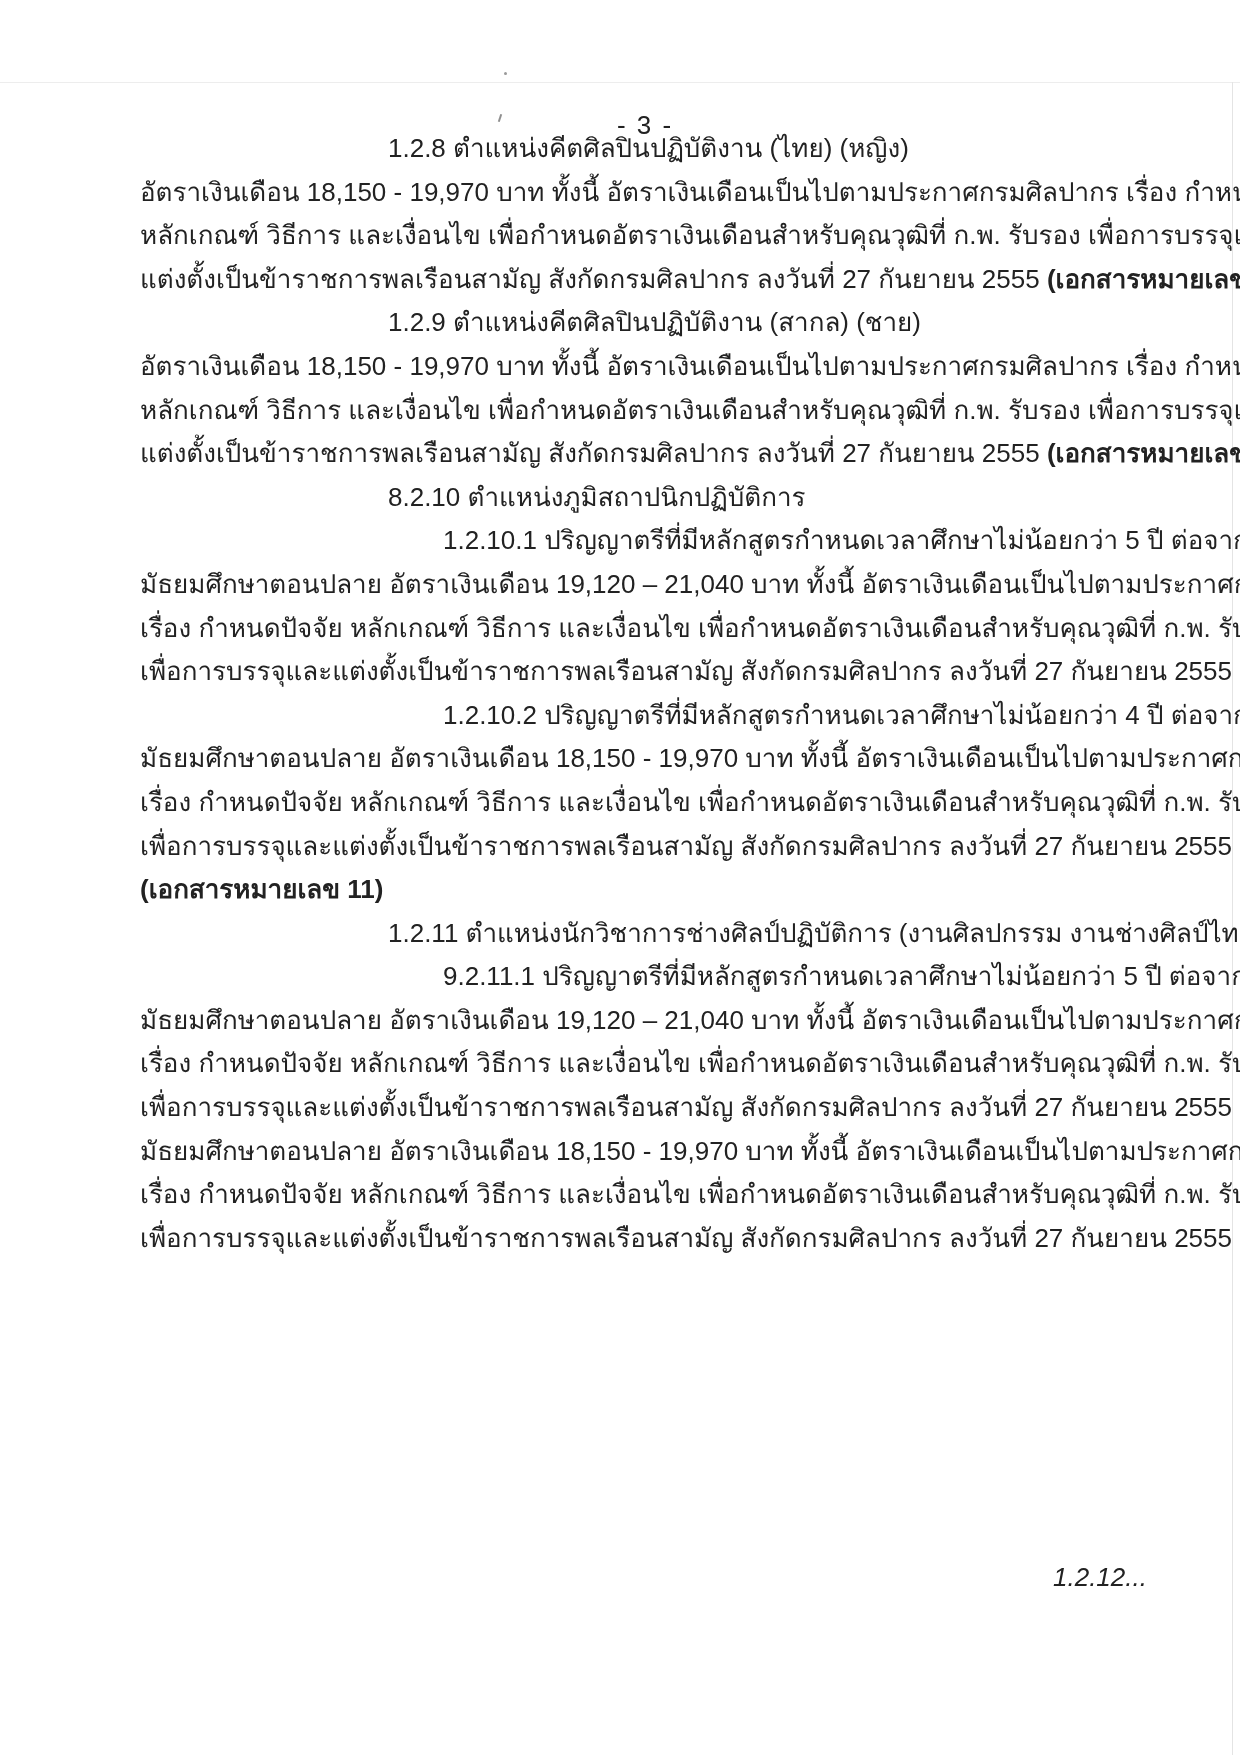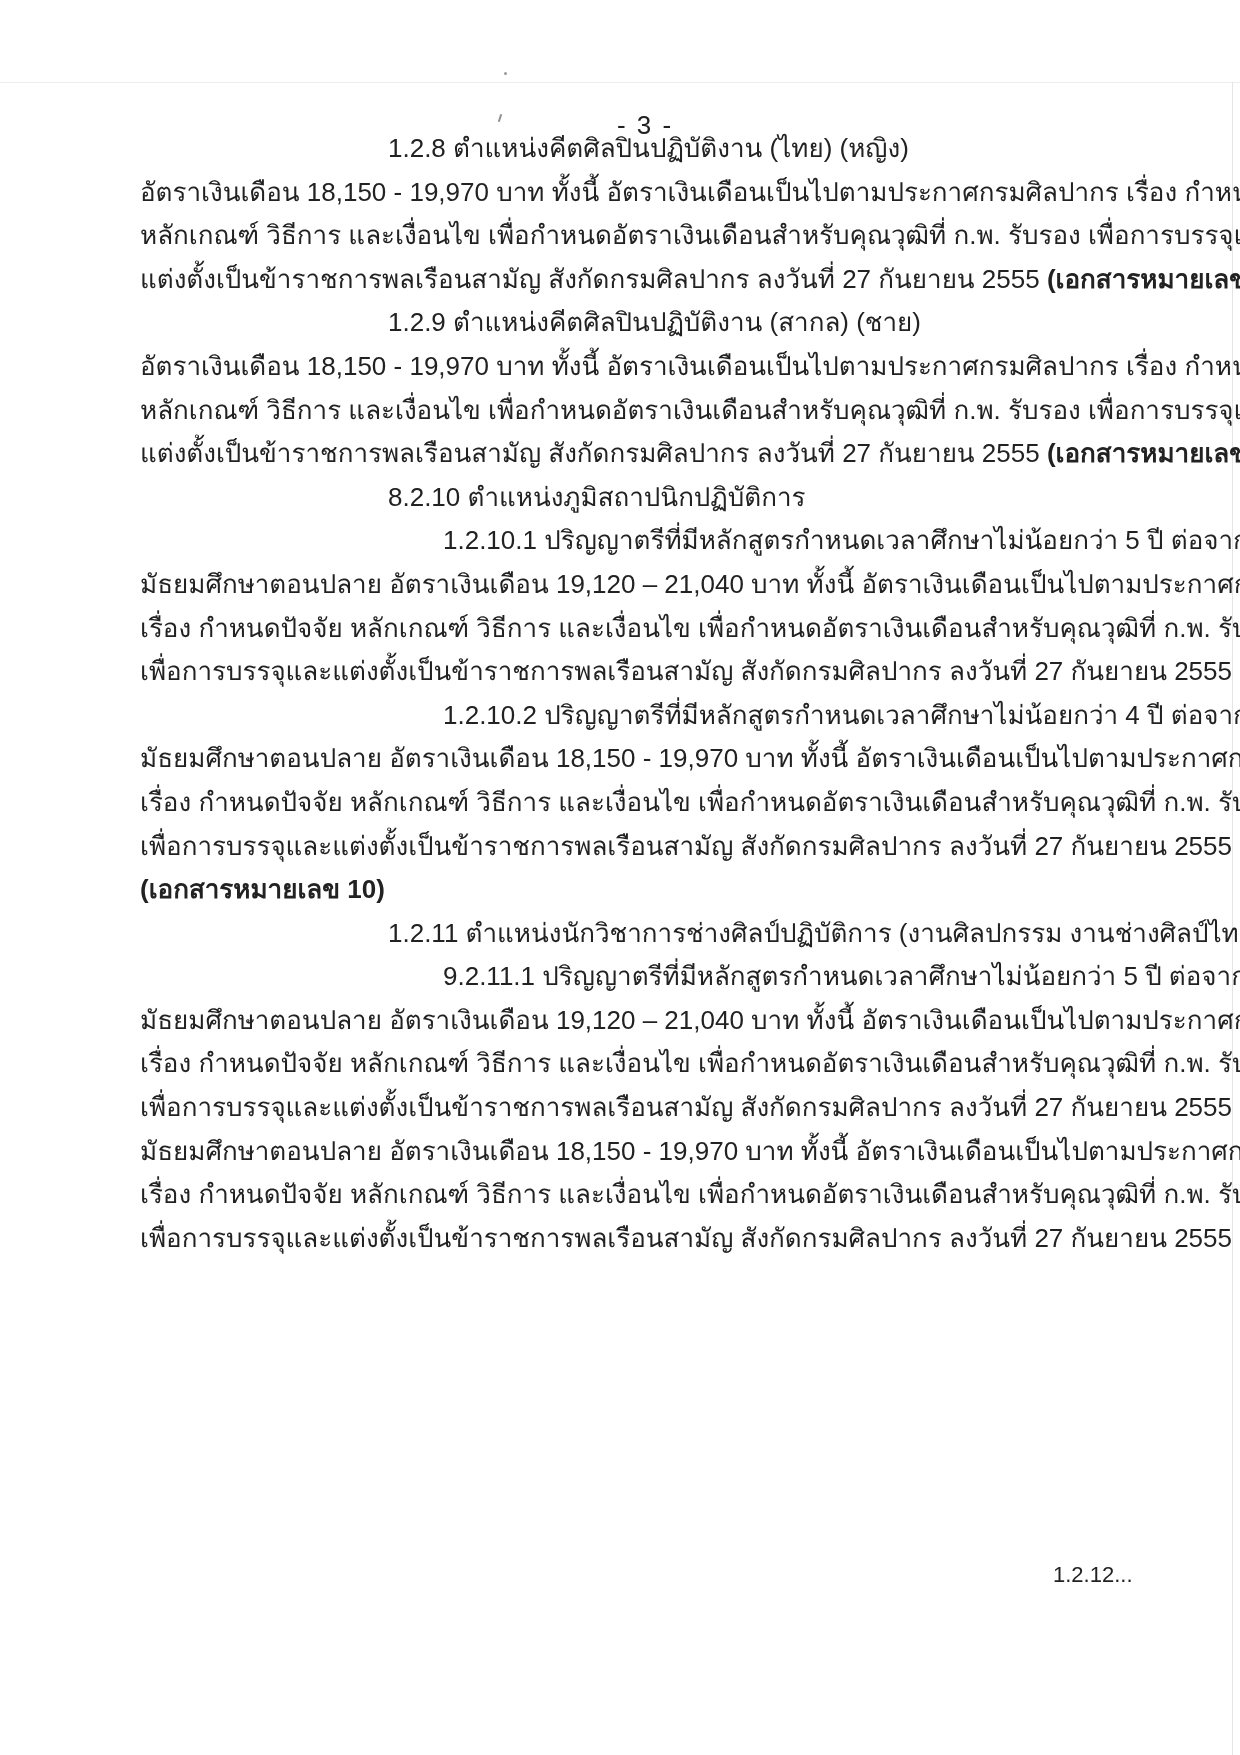--- a/index.html
+++ b/index.html
@@ -35,21 +35,22 @@
     font-size: 26px;
     white-space: nowrap;
   }
   .indent1 { padding-left: 248px; }
   .indent2 { padding-left: 303px; }
   .b { font-weight: bold; }
   .continuation {
     position: absolute;
     left: 1053px;
     top: 1562px;
-    font-size: 22px;
+    font-size: 26px;
+    font-style: italic;
   }
   
   .scan-hline {
     position: absolute;
     left: 0; top: 82px;
     width: 1240px; height: 1px;
     background: #ededed;
   }
   .scan-vline {
     position: absolute;
@@ -95,21 +96,21 @@
     <div class="line"><span>แต่งตั้งเป็นข้าราชการพลเรือนสามัญ สังกัดกรมศิลปากร ลงวันที่ 27 กันยายน 2555 </span><span class="b">(เอกสารหมายเลข 9)</span></div>
     <div class="line indent1">8.2.10 ตำแหน่งภูมิสถาปนิกปฏิบัติการ</div>
     <div class="line indent2">1.2.10.1 ปริญญาตรีที่มีหลักสูตรกำหนดเวลาศึกษาไม่น้อยกว่า 5 ปี ต่อจาก</div>
     <div class="line">มัธยมศึกษาตอนปลาย อัตราเงินเดือน 19,120 – 21,040 บาท ทั้งนี้ อัตราเงินเดือนเป็นไปตามประกาศกรมศิลปากร</div>
     <div class="line">เรื่อง กำหนดปัจจัย หลักเกณฑ์ วิธีการ และเงื่อนไข เพื่อกำหนดอัตราเงินเดือนสำหรับคุณวุฒิที่ ก.พ. รับรอง</div>
     <div class="line">เพื่อการบรรจุและแต่งตั้งเป็นข้าราชการพลเรือนสามัญ สังกัดกรมศิลปากร ลงวันที่ 27 กันยายน 2555</div>
     <div class="line indent2">1.2.10.2 ปริญญาตรีที่มีหลักสูตรกำหนดเวลาศึกษาไม่น้อยกว่า 4 ปี ต่อจาก</div>
     <div class="line">มัธยมศึกษาตอนปลาย อัตราเงินเดือน 18,150 - 19,970 บาท ทั้งนี้ อัตราเงินเดือนเป็นไปตามประกาศกรมศิลปากร</div>
     <div class="line">เรื่อง กำหนดปัจจัย หลักเกณฑ์ วิธีการ และเงื่อนไข เพื่อกำหนดอัตราเงินเดือนสำหรับคุณวุฒิที่ ก.พ. รับรอง</div>
     <div class="line">เพื่อการบรรจุและแต่งตั้งเป็นข้าราชการพลเรือนสามัญ สังกัดกรมศิลปากร ลงวันที่ 27 กันยายน 2555</div>
-    <div class="line b">(เอกสารหมายเลข 10)</div>
+    <div class="line b">(เอกสารหมายเลข 11)</div>
     <div class="line indent1">1.2.11 ตำแหน่งนักวิชาการช่างศิลป์ปฏิบัติการ (งานศิลปกรรม งานช่างศิลป์ไทย)</div>
     <div class="line indent2">9.2.11.1 ปริญญาตรีที่มีหลักสูตรกำหนดเวลาศึกษาไม่น้อยกว่า 5 ปี ต่อจาก</div>
     <div class="line">มัธยมศึกษาตอนปลาย อัตราเงินเดือน 19,120 – 21,040 บาท ทั้งนี้ อัตราเงินเดือนเป็นไปตามประกาศกรมศิลปากร</div>
     <div class="line">เรื่อง กำหนดปัจจัย หลักเกณฑ์ วิธีการ และเงื่อนไข เพื่อกำหนดอัตราเงินเดือนสำหรับคุณวุฒิที่ ก.พ. รับรอง</div>
     <div class="line">เพื่อการบรรจุและแต่งตั้งเป็นข้าราชการพลเรือนสามัญ สังกัดกรมศิลปากร ลงวันที่ 27 กันยายน 2555</div>
     <div class="line">มัธยมศึกษาตอนปลาย อัตราเงินเดือน 18,150 - 19,970 บาท ทั้งนี้ อัตราเงินเดือนเป็นไปตามประกาศกรมศิลปากร</div>
     <div class="line">เรื่อง กำหนดปัจจัย หลักเกณฑ์ วิธีการ และเงื่อนไข เพื่อกำหนดอัตราเงินเดือนสำหรับคุณวุฒิที่ ก.พ. รับรอง</div>
     <div class="line">เพื่อการบรรจุและแต่งตั้งเป็นข้าราชการพลเรือนสามัญ สังกัดกรมศิลปากร ลงวันที่ 27 กันยายน 2555</div>
   </div>
 

